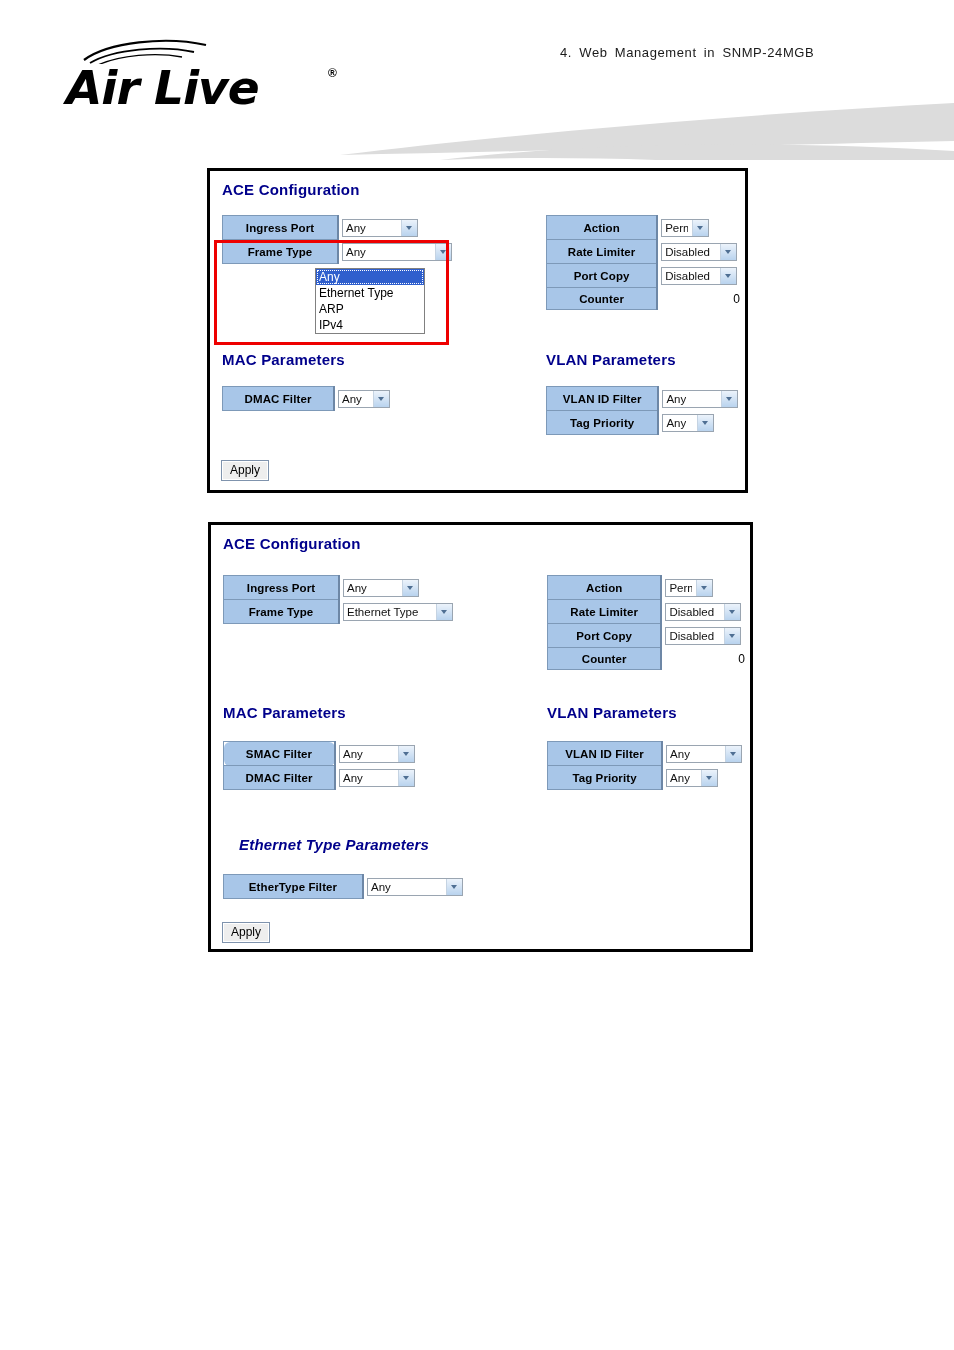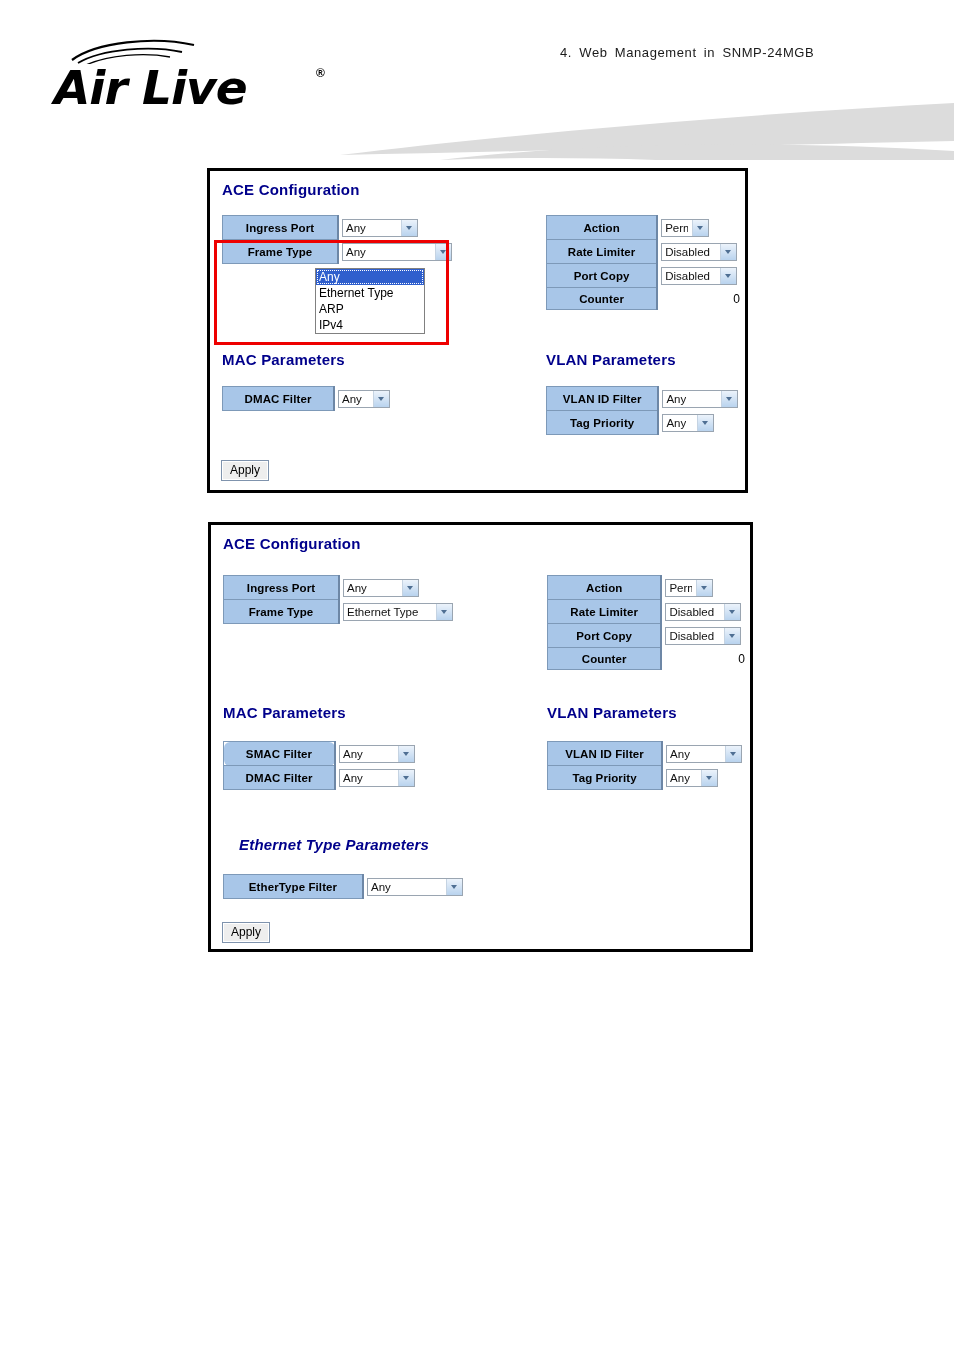--- a/index.html
+++ b/index.html
@@ -16,21 +16,21 @@
   }
 
   
   #page-header {
     position: absolute;
     left: 0; top: 0;
     width: 954px; height: 160px;
   }
   .logo-wrap {
     position: absolute;
-    left: 54px; top: 38px;
+    left: 66px; top: 38px;
     width: 260px; height: 72px;
   }
   .logo-arcs { position: absolute; left: 16px; top: 0; }
   .logo-text {
     position: absolute;
     left: 0px; top: 22px;
     font-family: "DejaVu Sans", sans-serif;
     font-size: 47px;
     font-weight: bold;
     font-style: italic;

